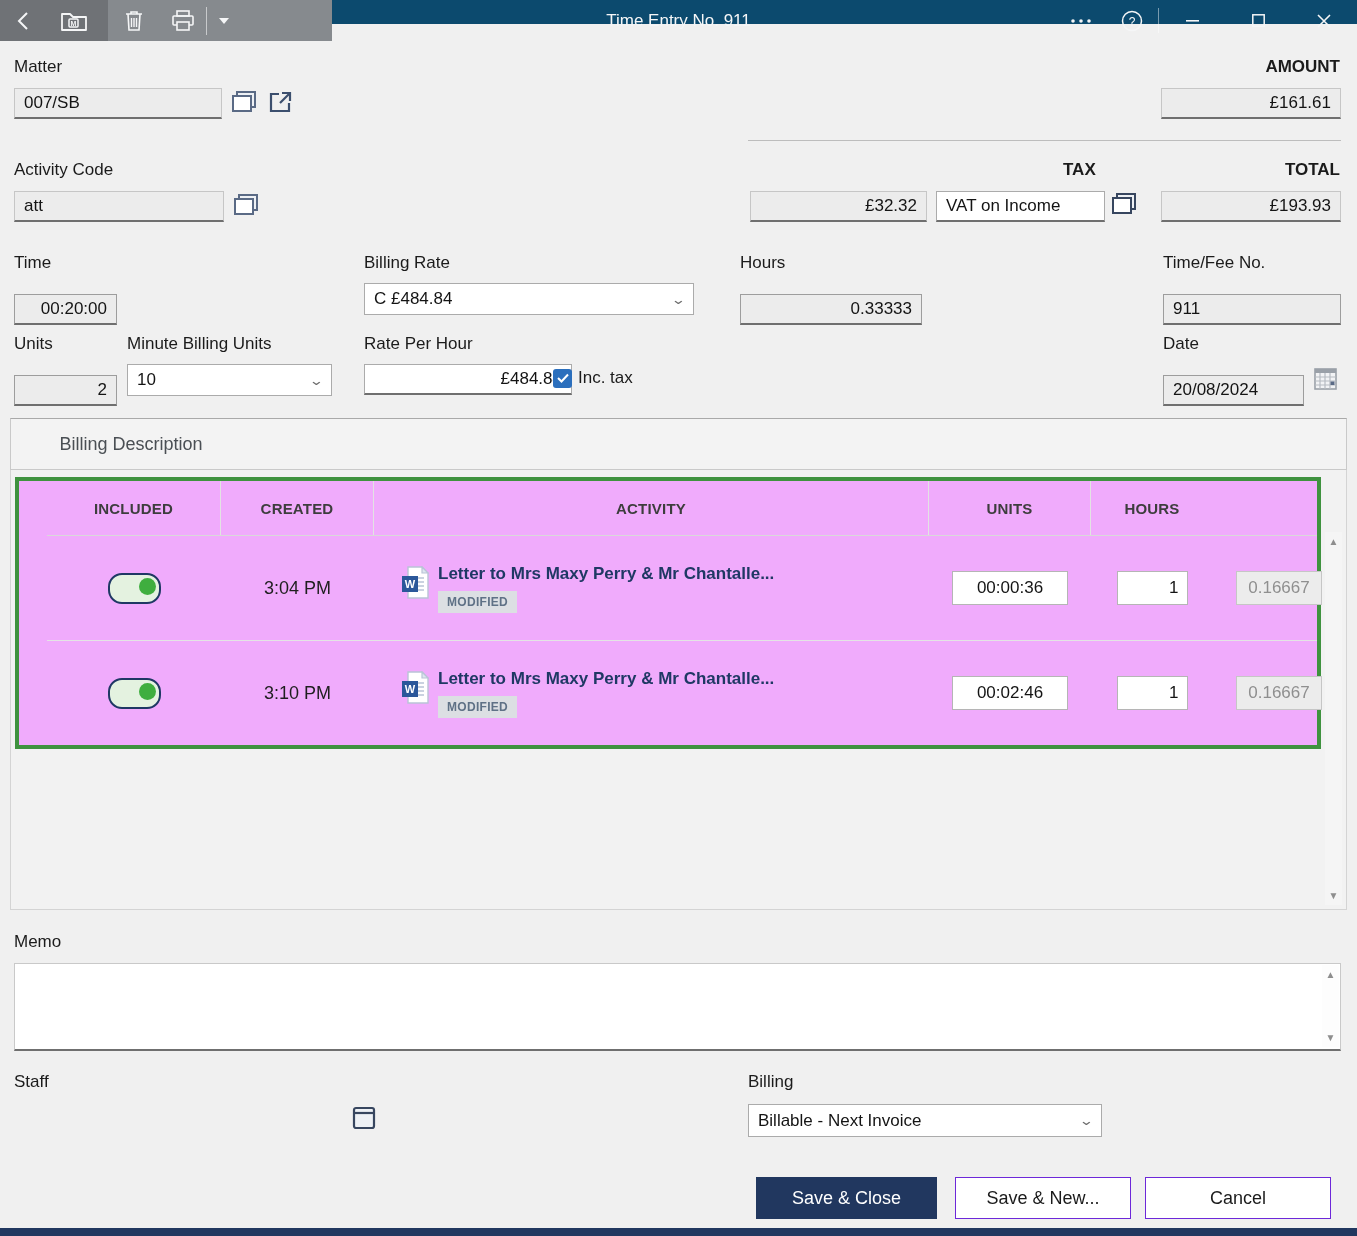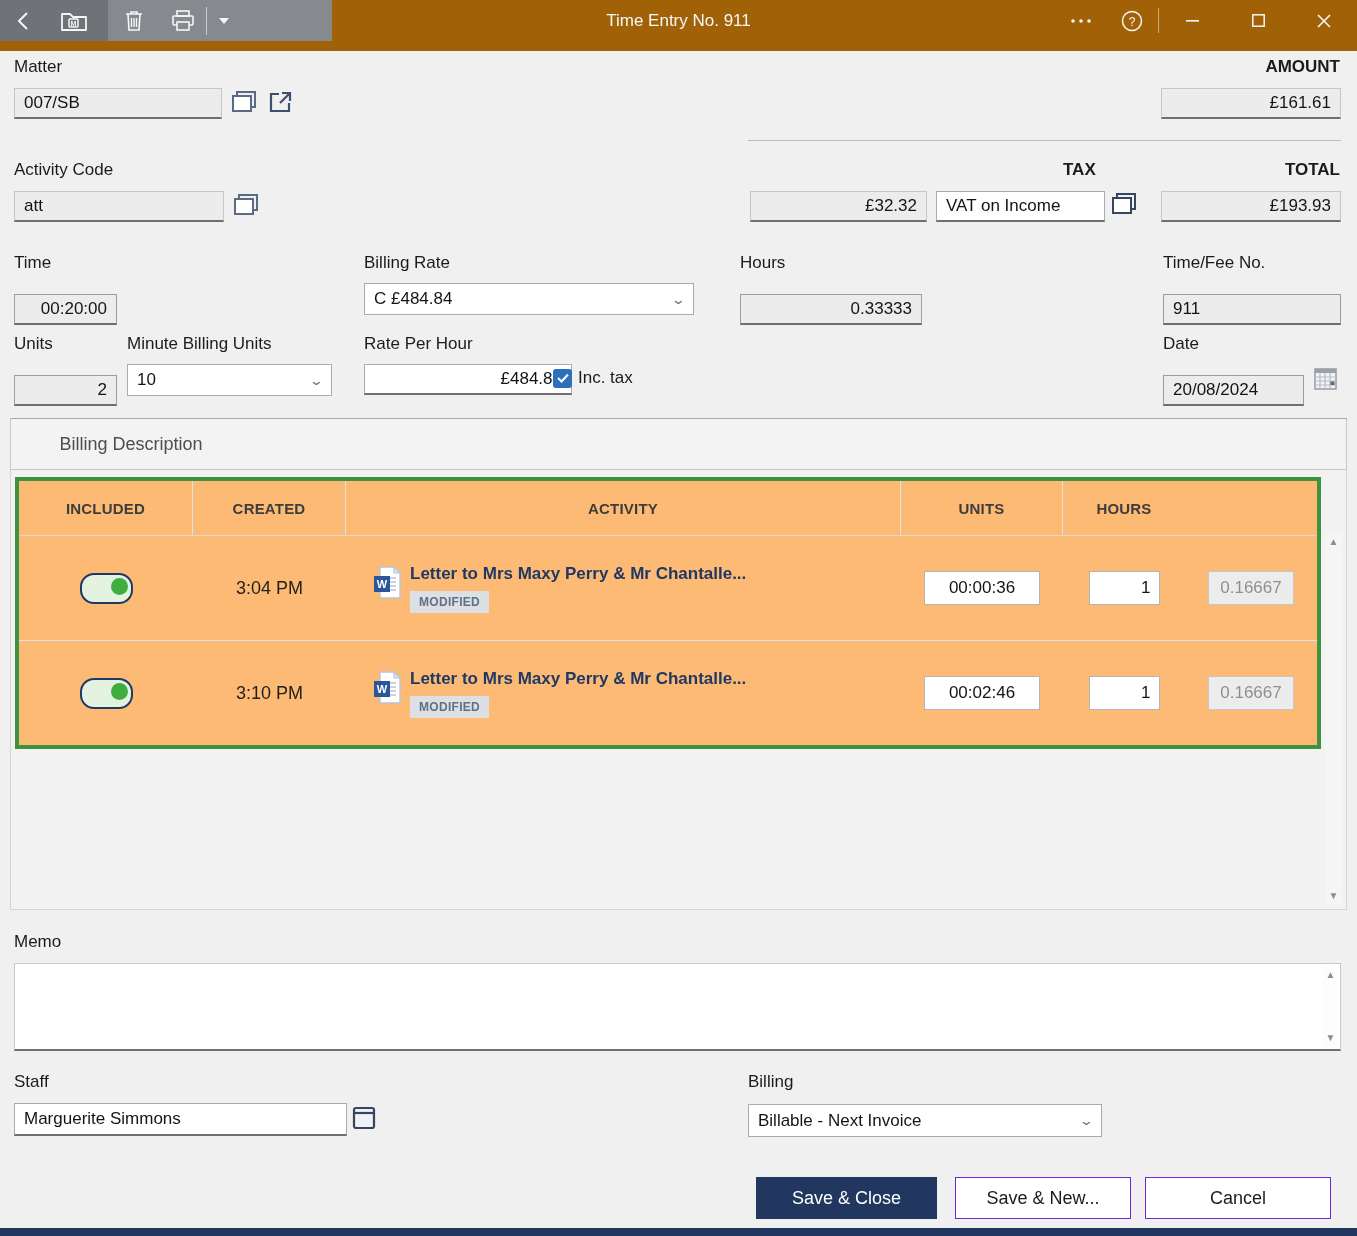--- a/index.html
+++ b/index.html
@@ -1,20 +1,20 @@
 <!DOCTYPE html>
 <html><head>
 <meta charset="utf-8">
 <style>
   html,body{margin:0;padding:0;}
   body{font-family:"Liberation Sans",sans-serif;background:#e4e4e4;}
   .window{position:relative;width:1357px;height:1236px;background:#f0f0f0;overflow:hidden;}
 
   
-  .titlebar{position:absolute;left:0;top:0;width:1357px;height:51px;background:#a16207;color:#f5f6f7;}
+  .titlebar{position:absolute;left:0;top:0;width:1357px;height:24px;background:#0c4a6e;color:#f5f6f7;}
   .tb-zone-dark{position:absolute;left:0;top:0;width:108px;height:41px;background:#6f7276;display:flex;}
   .tb-zone-light{position:absolute;left:108px;top:0;width:224px;height:41px;background:#868a8e;display:flex;align-items:center;}
   .tb-btn{height:41px;display:flex;align-items:center;justify-content:center;cursor:default;}
   .tb-title{position:absolute;left:0;top:0;width:1357px;height:41px;display:flex;align-items:center;justify-content:center;font-size:17px;pointer-events:none;}
   .tb-right{position:absolute;right:0;top:0;height:41px;display:flex;align-items:center;}
   .tb-sep{width:1px;height:25px;background:rgba(255,255,255,.45);}
   .tb-x{font-size:19px;}
 
   
   .lbl{position:absolute;font-size:17px;color:#1b1b1b;white-space:nowrap;}
@@ -29,21 +29,21 @@
   .divider{position:absolute;height:1px;background:#bdbdbd;}
 
   
   .tabstrip{position:absolute;left:10px;top:418px;width:1337px;height:52px;box-sizing:border-box;background:#f3f3f3;border:1px solid #c9c9c9;border-top:1px solid #a9a9a9;display:flex;}
   .tab{width:240px;display:flex;align-items:center;justify-content:center;font-size:18px;color:#4a4f54;position:relative;cursor:pointer;}
   .tab.active{color:#e0762e;}
   .tab.active .underline{position:absolute;left:0;right:0;bottom:0;height:4px;background:#e0762e;}
 
   
   .tablewrap{position:absolute;left:10px;top:470px;width:1337px;height:440px;box-sizing:border-box;background:#f2f2f2;border:1px solid #d4d4d4;border-top:none;}
-  .greenbox{position:absolute;left:4px;top:7px;width:1306px;box-sizing:border-box;border:4px solid #3f923f;background:#fdba74;}
+  .greenbox{position:absolute;left:4px;top:7px;width:1306px;box-sizing:border-box;border:4px solid #3f923f;background:#f0abfc;padding-left:28px;}
   .trow{display:grid;grid-template-columns:174px 153px 555px 162px 122px 132px;}
   .thead{height:54px;border-bottom:1px solid #d9d9d9;}
   .thead .hc{display:flex;align-items:center;justify-content:center;font-size:15px;font-weight:bold;color:#3d3d3d;border-right:1px solid #e3e3e3;letter-spacing:.2px;}
   .thead .hc:last-child{border-right:none;}
   .tbody-row{height:104px;border-bottom:1px solid #e4e4e4;align-items:center;}
   .tbody-row:last-child{border-bottom:none;}
   .cell-c{display:flex;align-items:center;justify-content:center;}
   .created{font-size:18px;color:#1f1f1f;}
   .toggle{width:49px;height:27px;border:2px solid #1f3864;border-radius:14px;background:#e4f2e0;position:relative;cursor:pointer;}
   .toggle .knob{position:absolute;right:3px;top:3px;width:17px;height:17px;border-radius:50%;background:#3fae3f;}
@@ -370,21 +370,20 @@
   <div class="lbl" style="left:14px;top:932px;">Memo</div>
   <div class="memo-box">
     <span></span>
     <div class="memo-scroll">
       <span class="scr-arrow">▲</span>
       <span class="scr-arrow">▼</span>
     </div>
   </div>
 
   <div class="lbl" style="left:14px;top:1072px;">Staff</div>
-  <div class="fld white" style="left:14px;top:1103px;width:333px;height:33px;">Marguerite Simmons</div>
   <div class="icon-btn" style="left:352px;top:1106px;">
     <span>
       <svg width="24" height="24" viewBox="0 0 24 24">
         <rect x="2" y="2" width="20" height="20" rx="2" fill="#eef1f5" stroke="#37465f" stroke-width="2.2"></rect>
         <path d="M2 7 h20" stroke="#37465f" stroke-width="2.2"></path>
       </svg>
     </span>
   </div>
 
   <div class="lbl" style="left:748px;top:1072px;">Billing</div>

